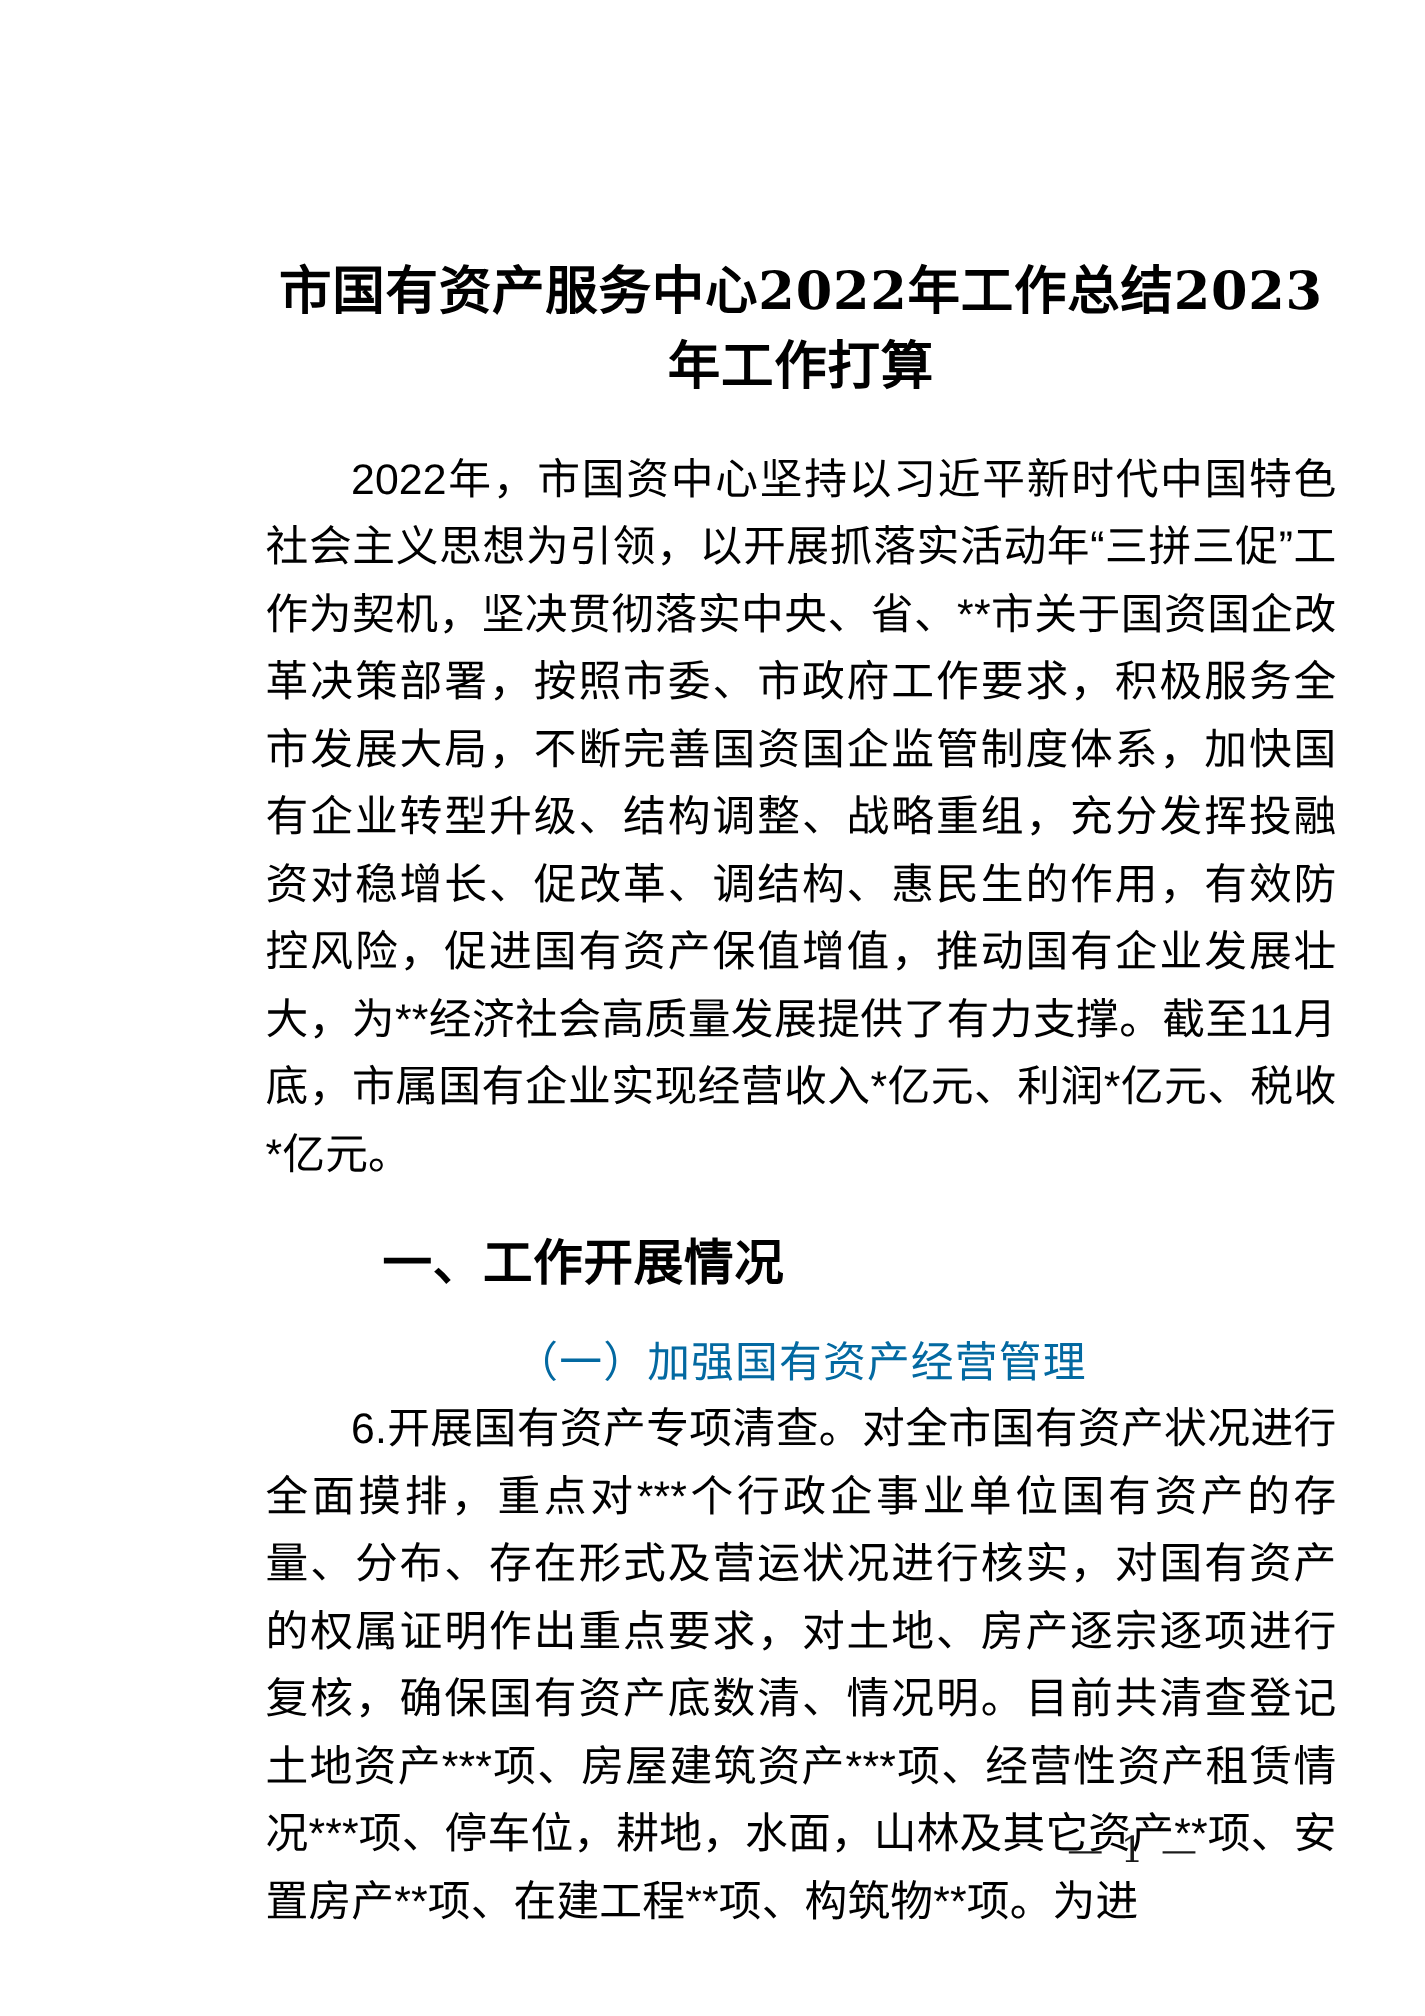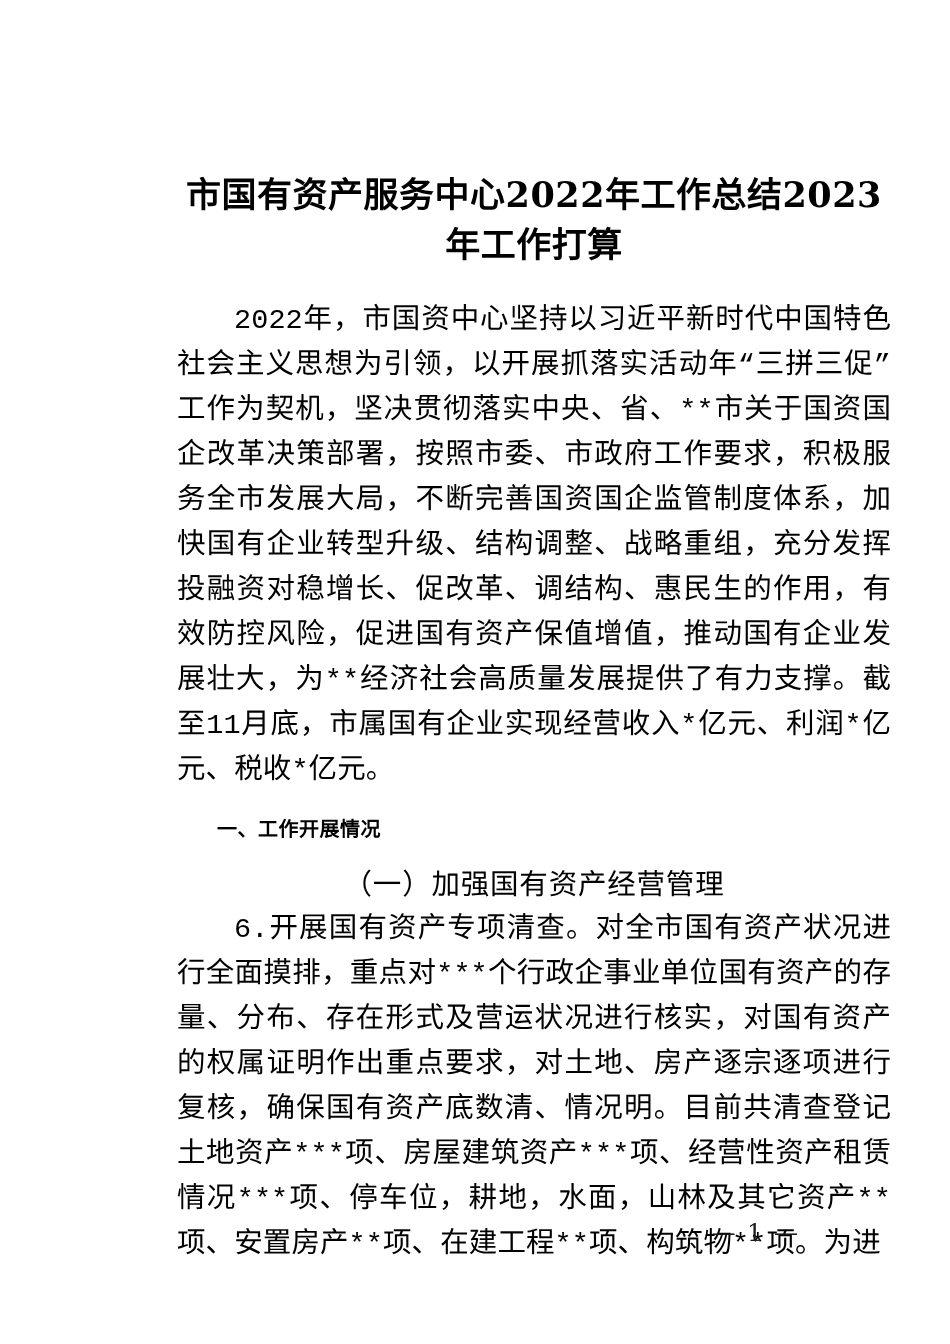--- a/index.html
+++ b/index.html
@@ -38,56 +38,56 @@
     color: #000000;
     text-align: center;
     letter-spacing: 0.5px;
     word-break: break-all;
   }
 
   
   .body-p {
     margin: 0;
     padding-top: 28px;
-    font-family: Liberation Mono, monospace;
+    font-family: Liberation Sans, sans-serif;
     font-size: 28.5px;
     line-height: 45px;
     color: #000000;
     text-align: justify;
     text-align-last: left;
     text-indent: 2em;
     word-break: break-all;
     letter-spacing: 0.1px;
   }
 
   .body-p.tight {
     padding-top: 0;
   }
 
   
   .h1-cn {
-    margin: 0;
+    margin: 12px;
     padding-top: 14px;
     font-family: "Liberation Sans", "DejaVu Sans", sans-serif;
     font-weight: 700;
-    font-size: 20px;
+    font-size: 33px;
     line-height: 45px;
     color: #000000;
     text-indent: 2em;
     letter-spacing: 0.5px;
   }
 
   
   .h2-cn {
     margin: 0;
     padding-top: 10px;
     font-family: "DejaVu Serif", "Liberation Serif", serif;
     font-size: 28.5px;
     line-height: 45px;
-    color: #000000;
+    color: #0369a1;
     text-align: center;
     letter-spacing: 0.8px;
   }
 
   
   .page-number {
     position: absolute;
     right: 104px;
     bottom: 96px;
     font-family: "DejaVu Serif", "Liberation Serif", serif;

